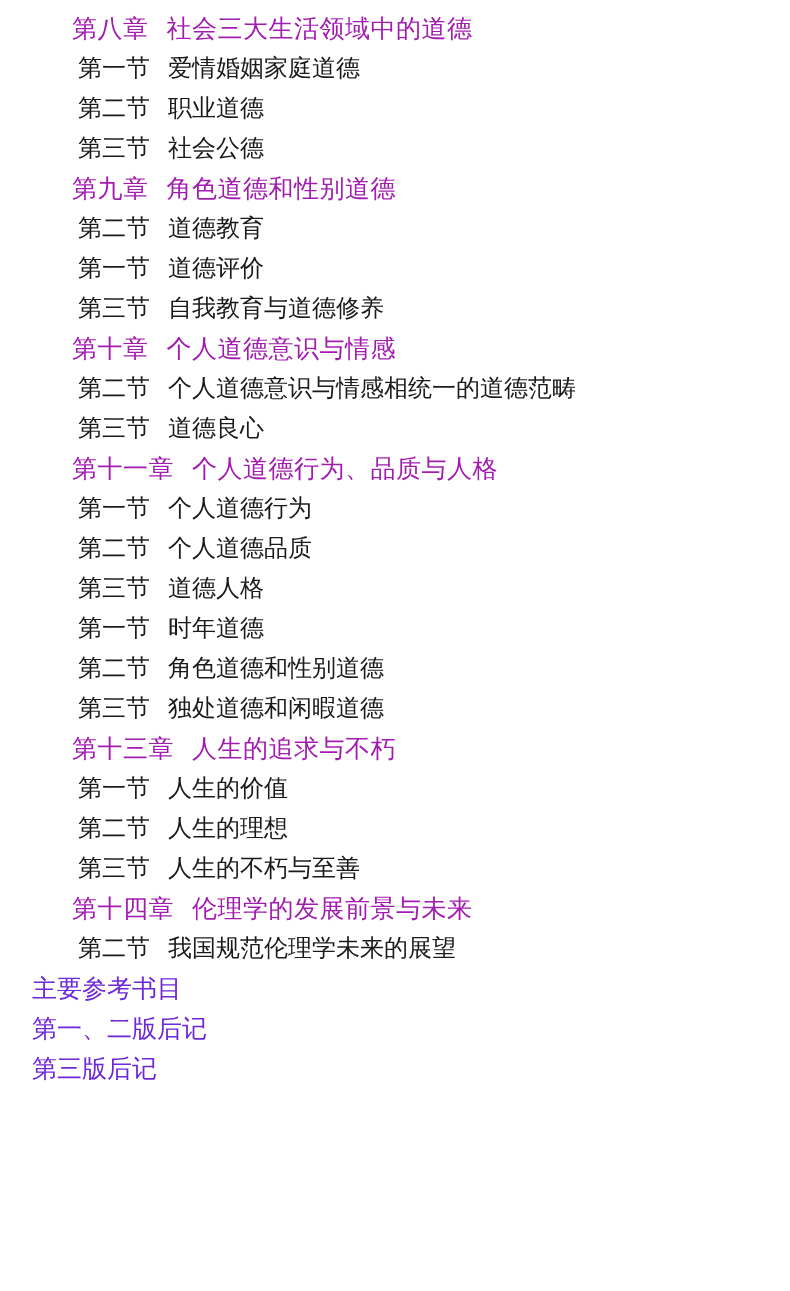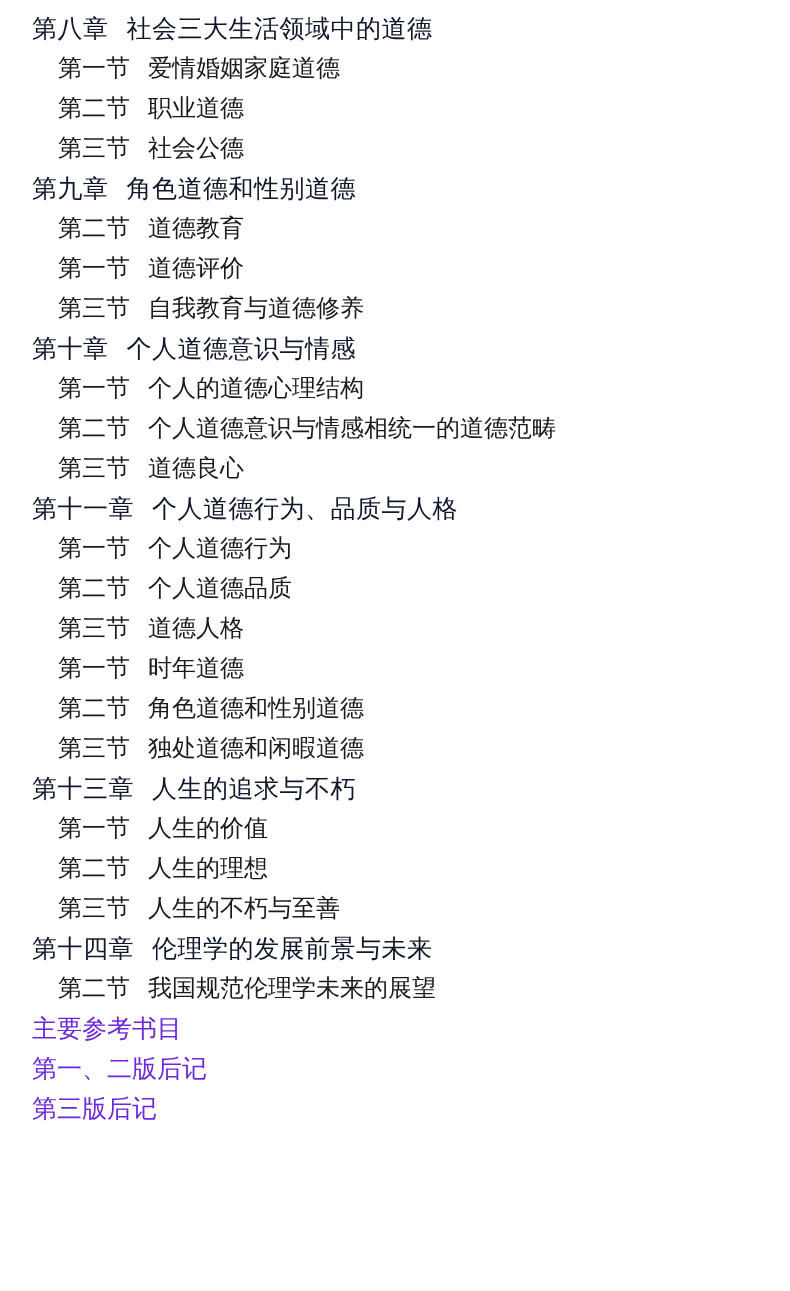--- a/index.html
+++ b/index.html
@@ -15,28 +15,29 @@
   }
   .toc {
     padding: 8px 0 0 0;
   }
   .entry {
     line-height: 40px;
     white-space: nowrap;
     font-size: 25px;
   }
   .chapter {
-    color: #0f172a;
+    color: #a21caf;
     padding-left: 32px;
     font-size: 25px;
     letter-spacing: 0.5px;
+    margin-left: 40px;
   }
   .section {
     color: #1a1a1a;
-    padding-left: 58px;
+    padding-left: 78px;
     font-size: 24px;
   }
   .backmatter {
     color: #6d28d9;
     padding-left: 32px;
     font-size: 25px;
   }
   .label {
     display: inline;
   }
@@ -54,21 +55,20 @@
 <div class="toc">
     <div class="entry chapter"><span class="label">第八章</span><span class="gap"></span><span class="title">社会三大生活领域中的道德</span></div>
     <div class="entry section"><span class="label">第一节</span><span class="gap"></span><span class="title">爱情婚姻家庭道德</span></div>
     <div class="entry section"><span class="label">第二节</span><span class="gap"></span><span class="title">职业道德</span></div>
     <div class="entry section"><span class="label">第三节</span><span class="gap"></span><span class="title">社会公德</span></div>
     <div class="entry chapter"><span class="label">第九章</span><span class="gap"></span><span class="title">角色道德和性别道德</span></div>
     <div class="entry section"><span class="label">第二节</span><span class="gap"></span><span class="title">道德教育</span></div>
     <div class="entry section"><span class="label">第一节</span><span class="gap"></span><span class="title">道德评价</span></div>
     <div class="entry section"><span class="label">第三节</span><span class="gap"></span><span class="title">自我教育与道德修养</span></div>
     <div class="entry chapter"><span class="label">第十章</span><span class="gap"></span><span class="title">个人道德意识与情感</span></div>
-    <div class="entry section"><span class="label">第一节</span><span class="gap"></span><span class="title">个人的道德心理结构</span></div>
     <div class="entry section"><span class="label">第二节</span><span class="gap"></span><span class="title">个人道德意识与情感相统一的道德范畴</span></div>
     <div class="entry section"><span class="label">第三节</span><span class="gap"></span><span class="title">道德良心</span></div>
     <div class="entry chapter"><span class="label">第十一章</span><span class="gap"></span><span class="title">个人道德行为、品质与人格</span></div>
     <div class="entry section"><span class="label">第一节</span><span class="gap"></span><span class="title">个人道德行为</span></div>
     <div class="entry section"><span class="label">第二节</span><span class="gap"></span><span class="title">个人道德品质</span></div>
     <div class="entry section"><span class="label">第三节</span><span class="gap"></span><span class="title">道德人格</span></div>
     <div class="entry section"><span class="label">第一节</span><span class="gap"></span><span class="title">时年道德</span></div>
     <div class="entry section"><span class="label">第二节</span><span class="gap"></span><span class="title">角色道德和性别道德</span></div>
     <div class="entry section"><span class="label">第三节</span><span class="gap"></span><span class="title">独处道德和闲暇道德</span></div>
     <div class="entry chapter"><span class="label">第十三章</span><span class="gap"></span><span class="title">人生的追求与不朽</span></div>

